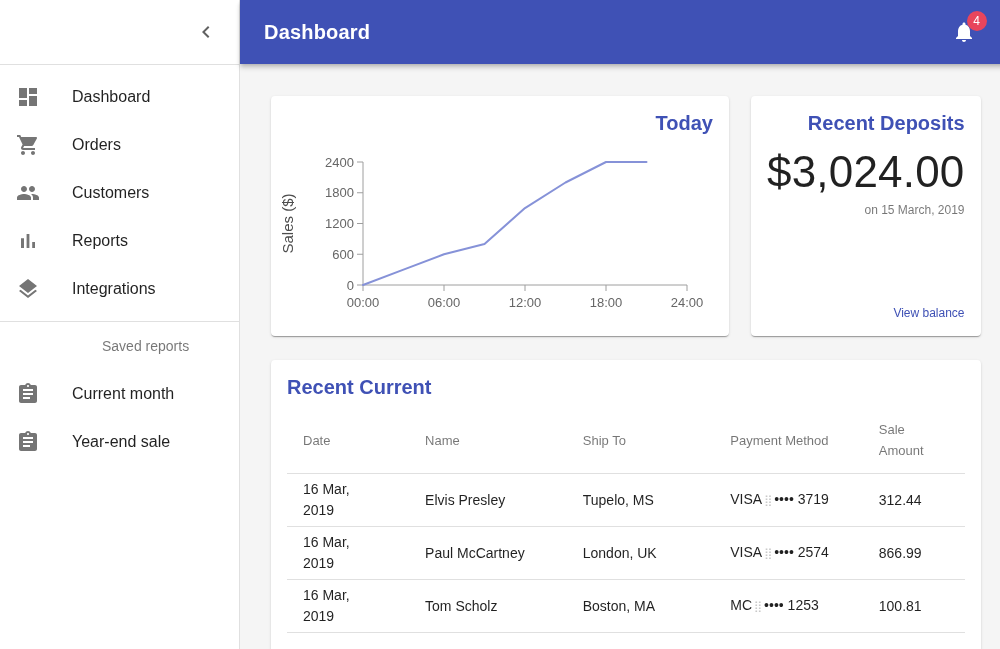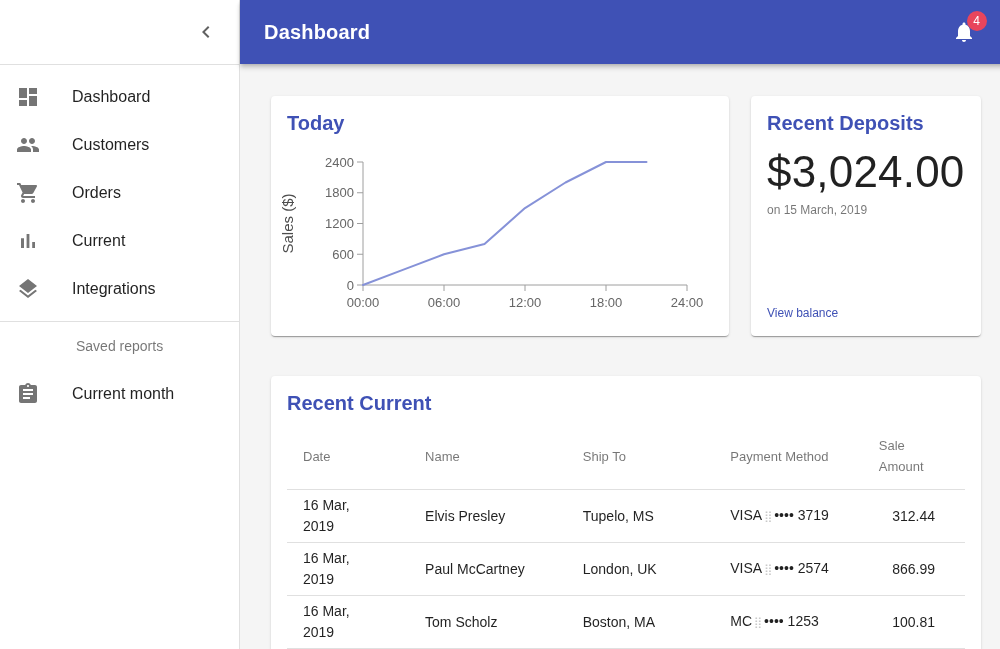--- a/index.html
+++ b/index.html
@@ -30,21 +30,21 @@
   }
   hr.divider { border: none; border-top: 1px solid rgba(0,0,0,0.12); width: 100%; }
   .nav-list { list-style: none; padding: 8px 0; }
   .nav-item {
     height: 48px; display: flex; align-items: center;
     padding-left: 16px; cursor: pointer;
   }
   .nav-item .nav-icon { width: 24px; height: 24px; margin-right: 32px; fill: #757575; }
   .nav-label { font-size: 16px; color: rgba(0,0,0,0.87); }
   .subheader {
-    height: 48px; line-height: 48px; padding-left: 76px;
+    height: 48px; line-height: 48px; padding-left: 102px;
     font-size: 14px; font-weight: 500; color: rgba(0,0,0,0.54);
   }
 
   
   .main-col { flex: 1; display: flex; flex-direction: column; height: 649px; }
 
   .appbar {
     height: 64px; min-height: 64px;
     background: #3f51b5;
     display: flex; align-items: center;
@@ -61,21 +61,21 @@
     background: #e8455c; color: #fff;
     font-size: 12px; font-weight: 500;
     display: flex; align-items: center; justify-content: center;
     padding: 0 4px;
   }
 
   .content {
     flex: 1; background: #f5f5f5;
     padding: 32px 31px; overflow: hidden;
   }
-  .cards-row { display: flex; gap: 22px; margin-bottom: 40px; }
+  .cards-row { display: flex; gap: 22px; margin-bottom: 24px; text-align: right; }
 
   .card {
     background: #fff; border-radius: 4px;
     box-shadow: 0 2px 1px -1px rgba(0,0,0,0.2), 0 1px 1px 0 rgba(0,0,0,0.14), 0 1px 3px 0 rgba(0,0,0,0.12);
     padding: 16px;
   }
   .card h2 { font-size: 20px; font-weight: 700; color: #3f51b5; margin-bottom: 4px; }
 
   .today-card { width: 458px; height: 240px; }
   .today-card svg.chart { display: block; margin-left: -8px; margin-top: 10px; }
@@ -97,21 +97,21 @@
   }
   .orders td {
     font-size: 14px; color: rgba(0,0,0,0.87);
     padding: 5px 16px; height: 53px; line-height: 21px;
     border-bottom: 1px solid rgba(224,224,224,1); vertical-align: middle;
   }
   .col-date   { width: 120px; }
   .col-name   { width: 155px; }
   .col-ship   { width: 145px; }
   .col-pay    { width: 146px; }
-  .col-amount { width: 100px; text-align: center; }
+  .col-amount { width: 100px; text-align: left; }
   .date-wrap { display: inline-block; max-width: 62px; }
   .dots-glyph { font-family: "DejaVu Sans", sans-serif; color: #c9c9c9; font-size: 11px; margin: 0 2px; }
 </style>
 </head>
 <body>
 
 <div class="app">
 
   <aside class="sidebar">
     <div class="sidebar-toolbar">
@@ -125,53 +125,59 @@
 
     <ul class="nav-list">
       <li class="nav-item">
         <svg class="nav-icon" viewBox="0 0 24 24">
             <path d="M3 13h8V3H3v10zm0 8h8v-6H3v6zm10 0h8V11h-8v10zm0-18v6h8V3h-8z"></path>
           </svg>
         <span class="nav-label">Dashboard</span>
       </li>
       <li class="nav-item">
         <svg class="nav-icon" viewBox="0 0 24 24">
+            <path d="M7 18c-1.1 0-1.99.9-1.99 2S5.9 22 7 22s2-.9 2-2-.9-2-2-2zM1 2v2h2l3.6 7.59-1.35 2.45c-.16.28-.25.61-.25.96 0 1.1.9 2 2 2h12v-2H7.42c-.14 0-.25-.11-.25-.25l.03-.12.9-1.63h7.45c.75 0 1.41-.41 1.75-1.03l3.58-6.49c.08-.14.12-.31.12-.49 0-.55-.45-1-1-1H5.21l-.94-2H1zm16 16c-1.1 0-1.99.9-1.99 2s.89 2 1.99 2 2-.9 2-2-.9-2-2-2z"></path>
+          </svg>
+        <span class="nav-label">Orders</span>
+      </li>
+      <li class="nav-item">
+        <svg class="nav-icon" viewBox="0 0 24 24">
             <path d="M16 11c1.66 0 2.99-1.34 2.99-3S17.66 5 16 5c-1.66 0-3 1.34-3 3s1.34 3 3 3zm-8 0c1.66 0 2.99-1.34 2.99-3S9.66 5 8 5C6.34 5 5 6.34 5 8s1.34 3 3 3zm0 2c-2.33 0-7 1.17-7 3.5V19h14v-2.5c0-2.33-4.67-3.5-7-3.5zm8 0c-.29 0-.62.02-.97.05 1.16.84 1.97 1.97 1.97 3.45V19h6v-2.5c0-2.33-4.67-3.5-7-3.5z"></path>
           </svg>
         <span class="nav-label">Customers</span>
       </li>
       <li class="nav-item">
         <svg class="nav-icon" viewBox="0 0 24 24">
-            <path d="M7 18c-1.1 0-1.99.9-1.99 2S5.9 22 7 22s2-.9 2-2-.9-2-2-2zM1 2v2h2l3.6 7.59-1.35 2.45c-.16.28-.25.61-.25.96 0 1.1.9 2 2 2h12v-2H7.42c-.14 0-.25-.11-.25-.25l.03-.12.9-1.63h7.45c.75 0 1.41-.41 1.75-1.03l3.58-6.49c.08-.14.12-.31.12-.49 0-.55-.45-1-1-1H5.21l-.94-2H1zm16 16c-1.1 0-1.99.9-1.99 2s.89 2 1.99 2 2-.9 2-2-.9-2-2-2z"></path>
-          </svg>
-        <span class="nav-label">Orders</span>
-      </li>
-      <li class="nav-item">
-        <svg class="nav-icon" viewBox="0 0 24 24">
             <path d="M5 9.2h3V19H5V9.2zM10.6 5h2.8v14h-2.8V5zm5.6 8H19v6h-2.8v-6z"></path>
           </svg>
-        <span class="nav-label">Current</span>
+        <span class="nav-label">Reports</span>
       </li>
       <li class="nav-item">
         <svg class="nav-icon" viewBox="0 0 24 24">
             <path d="M11.99 18.54l-7.37-5.73L3 14.07l9 7 9-7-1.63-1.27-7.38 5.74zM12 16l7.36-5.73L21 9l-9-7-9 7 1.63 1.27L12 16z"></path>
           </svg>
         <span class="nav-label">Integrations</span>
       </li>
     </ul>
 
     <hr class="divider">
 
     <div class="subheader">Saved reports</div>
     <ul class="nav-list" style="padding-top:0">
       <li class="nav-item">
         <svg class="nav-icon" viewBox="0 0 24 24">
             <path d="M19 3h-4.18C14.4 1.84 13.3 1 12 1c-1.3 0-2.4.84-2.82 2H5c-1.1 0-2 .9-2 2v14c0 1.1.9 2 2 2h14c1.1 0 2-.9 2-2V5c0-1.1-.9-2-2-2zm-7 0c.55 0 1 .45 1 1s-.45 1-1 1-1-.45-1-1 .45-1 1-1zm2 14H7v-2h7v2zm3-4H7v-2h10v2zm0-4H7V7h10v2z"></path>
           </svg>
         <span class="nav-label">Current month</span>
+      </li>
+      <li class="nav-item">
+        <svg class="nav-icon" viewBox="0 0 24 24">
+            <path d="M19 3h-4.18C14.4 1.84 13.3 1 12 1c-1.3 0-2.4.84-2.82 2H5c-1.1 0-2 .9-2 2v14c0 1.1.9 2 2 2h14c1.1 0 2-.9 2-2V5c0-1.1-.9-2-2-2zm-7 0c.55 0 1 .45 1 1s-.45 1-1 1-1-.45-1-1 .45-1 1-1zm2 14H7v-2h7v2zm3-4H7v-2h10v2zm0-4H7V7h10v2z"></path>
+          </svg>
+        <span class="nav-label">Year-end sale</span>
       </li>
     </ul>
   </aside>
 
   <div class="main-col">
 
     <header class="appbar">
       <h1 class="appbar-title">Dashboard</h1>
       <button class="icon-btn bell-btn">
         <svg width="24" height="24" viewBox="0 0 24 24">

